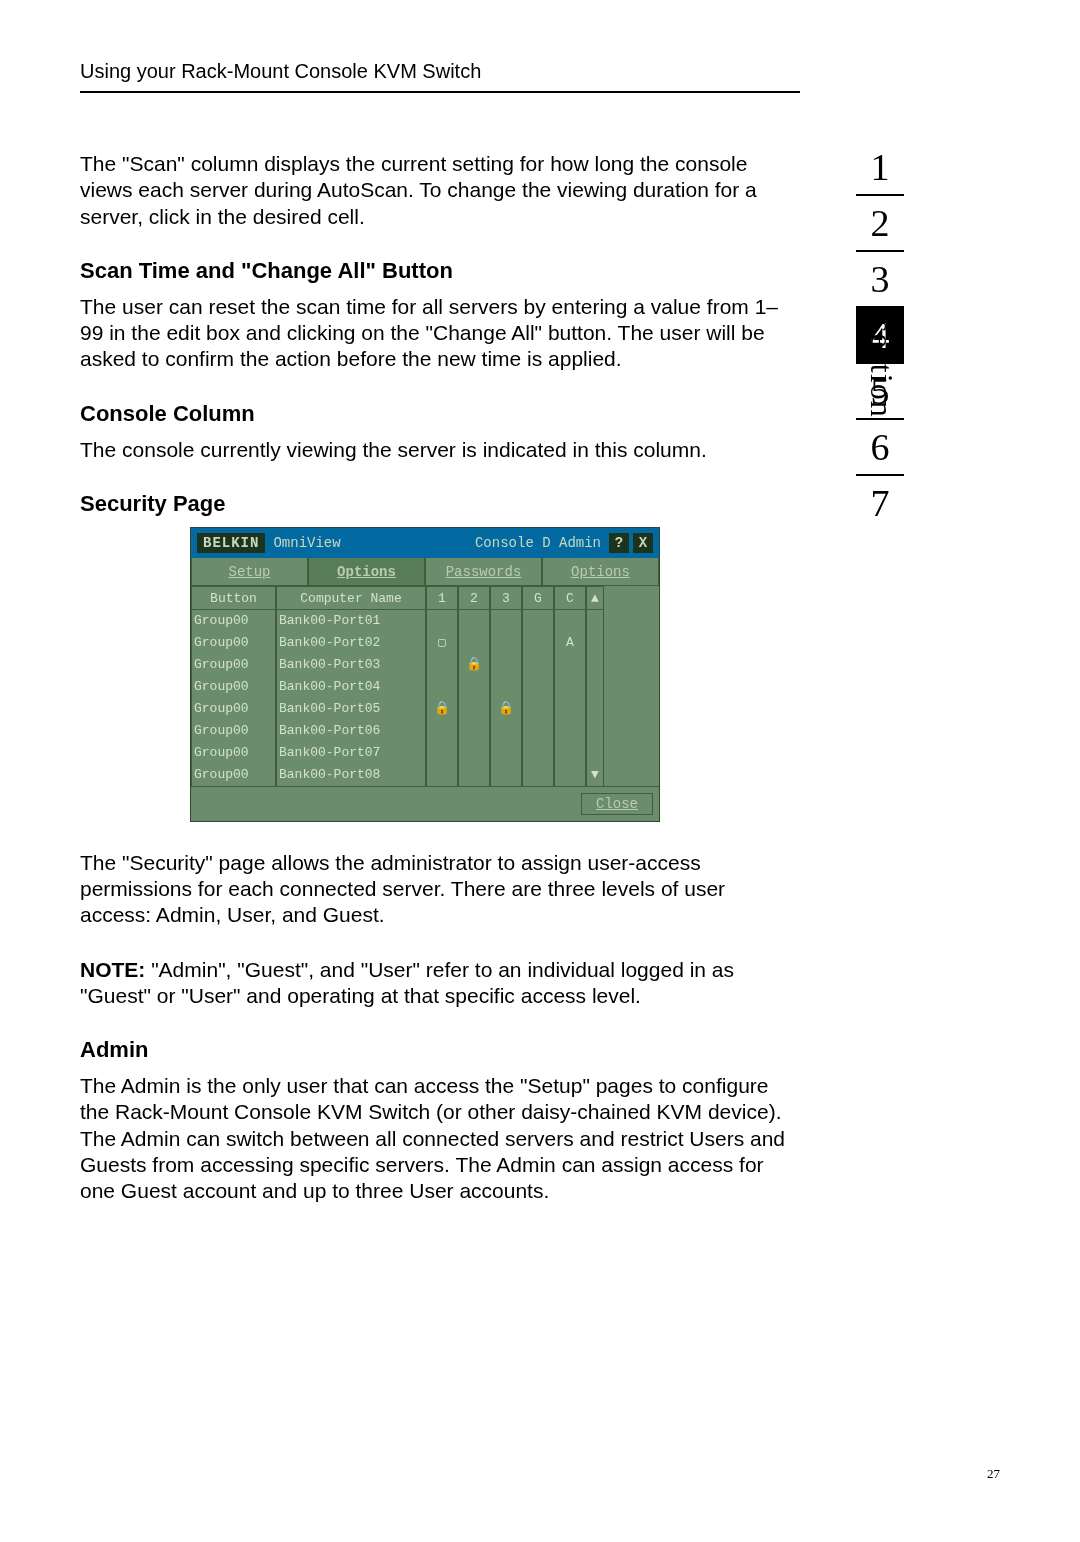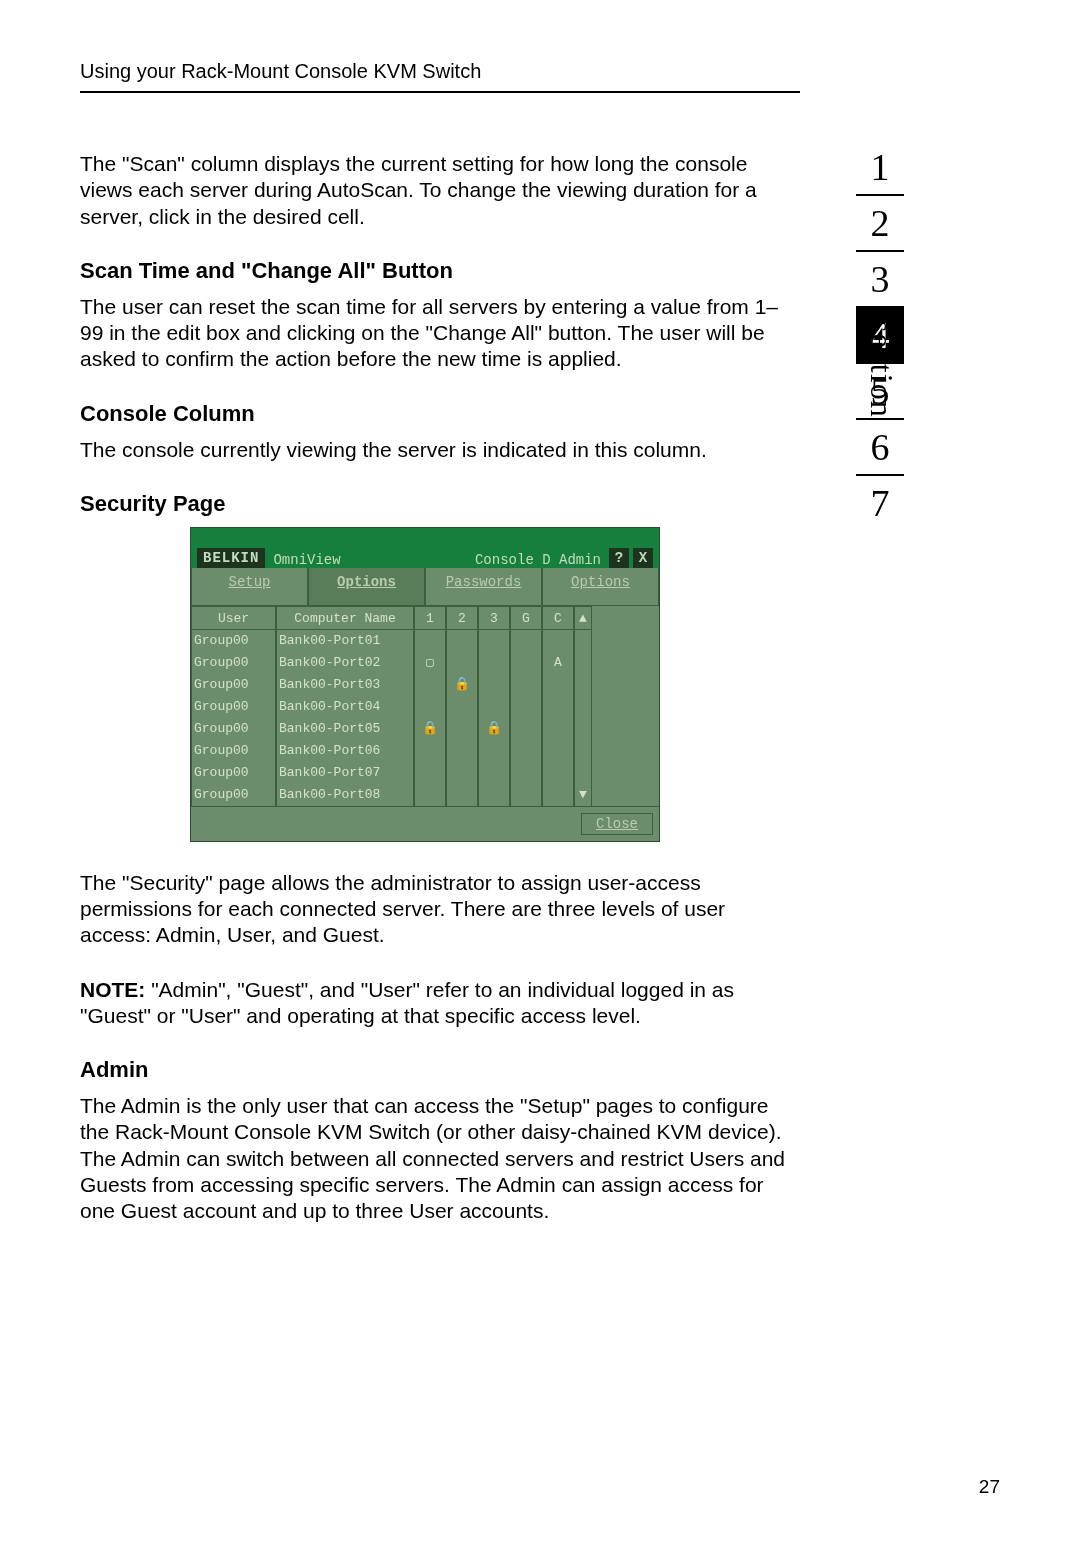--- a/index.html
+++ b/index.html
@@ -8,51 +8,51 @@
   .content { position: absolute; left: 80px; top: 60px; width: 720px; }
   .header-title { font-weight: normal; font-size: 20px; margin-bottom: 8px; }
   .hr { border-top: 2px solid #000; width: 720px; margin-bottom: 58px; }
   .sub-h { font-weight: bold; font-size: 22px; margin-top: 6px; margin-bottom: 10px; }
   .body-p { font-size: 21px; line-height: 1.25; margin-bottom: 28px; }
   .note-p { font-size: 21px; line-height: 1.25; margin-bottom: 28px; }
   .note-label { font-weight: bold; }
   .security-fig { width: 470px; margin: 8px 0 28px 110px; }
   
   .osd { background: #6b8d6b; border: 1px solid #2e4a2e; font-family: "Courier New", monospace; font-size: 14px; color: #d3e2c9; }
-  .osd-titlebar { display: flex; align-items: flex-end; height: 40px; padding: 0 6px; background: #15803d; color: #c7d9bc; }
+  .osd-titlebar { display: flex; align-items: center; height: 30px; padding: 0 6px; background: #0369a1; color: #c7d9bc; }
   .osd-brand { background: #1d331d; color: #c7d9bc; padding: 2px 6px; margin-right: 8px; font-weight: bold; letter-spacing: 1px; }
   .osd-title { flex: 1; }
   .osd-right { display: flex; gap: 4px; }
   .osd-wbtn { width: 20px; height: 20px; background: #1d331d; color: #c7d9bc; display: flex; align-items: center; justify-content: center; font-weight: bold; }
-  .osd-tabs { display: flex; height: 38px; }
+  .osd-tabs { display: flex; height: 28px; }
   .osd-tab { flex: 1; text-align: center; line-height: 28px; border: 1px solid #3c5f3c; border-top: none; color: #b9ccae; text-decoration: underline; }
   .osd-tab.active { background: #597d59; font-weight: bold; }
   .osd-headrow { display: flex; height: 24px; }
   .osd-headrow > div { border: 1px solid #3c5f3c; text-align: center; line-height: 24px; font-size: 13px; }
   .col-group { width: 85px; }
-  .col-name { width: 138px; }
+  .col-name { width: 150px; }
   .col-n { width: 32px; }
   .col-g { width: 32px; }
   .col-c { width: 32px; }
   .col-sc { width: 18px; }
   .osd-body { }
   .osd-row { display: flex; height: 22px; }
   .osd-row > div { border-left: 1px solid #3c5f3c; border-right: 1px solid #3c5f3c; font-size: 13px; line-height: 22px; padding-left: 2px; }
   .osd-row .col-group, .osd-row .col-name { text-align: left; }
   .osd-row .col-n, .osd-row .col-g, .osd-row .col-c, .osd-row .col-sc { text-align: center; padding-left: 0; }
   .osd-footer { display: flex; justify-content: flex-end; padding: 6px; border-top: 1px solid #3c5f3c; align-items: flex-end; }
   .osd-close { border: 1px solid #3c5f3c; padding: 2px 14px; text-decoration: underline; color: #b9ccae; }
   .lock-glyph { font-weight: bold; }
   
   .sidebar { position: absolute; right: 150px; top: 140px; width: 100px; }
   .sec-num { font-size: 38px; font-family: Georgia, 'Times New Roman', serif; text-align: center; width: 48px; margin: 0 auto; border-bottom: 2px solid #000; line-height: 54px; }
   .sec-num.last { border-bottom: none; }
   .sec-num.active { background: #000; color: #fff; }
   .side-word { position: absolute; left: 900px; top: 320px; transform: rotate(90deg); transform-origin: left top; font-size: 32px; font-family: Georgia, 'Times New Roman', serif; letter-spacing: 1px; }
-  .page-num { position: absolute; right: 80px; bottom: 44px; font-size: 19px; }
+  .page-num { position: absolute; right: 80px; bottom: 60px; font-size: 13px; font-family: Liberation Serif, serif; }
 </style>
 </head>
 <body>
 
 <div class="page">
   <div class="content">
     <div class="header-title">Using your Rack-Mount Console KVM Switch</div>
     <div class="hr"></div>
 
     <p class="body-p">The "Scan" column displays the current setting for how long the console views each server during AutoScan. To change the viewing duration for a server, click in the desired cell.</p>
@@ -76,21 +76,21 @@
             <div class="osd-wbtn">X</div>
           </div>
         </div>
         <div class="osd-tabs">
           <div class="osd-tab">Setup</div>
           <div class="osd-tab active">Options</div>
           <div class="osd-tab">Passwords</div>
           <div class="osd-tab">Options</div>
         </div>
         <div class="osd-headrow">
-          <div class="col-group">User</div>
+          <div class="col-group">Button</div>
           <div class="col-name">Computer Name</div>
           <div class="col-n">1</div>
           <div class="col-n">2</div>
           <div class="col-n">3</div>
           <div class="col-g">G</div>
           <div class="col-c">C</div>
           <div class="col-sc">▲</div>
         </div>
         <div class="osd-body" id="osd-body">
             <div class="osd-row">

